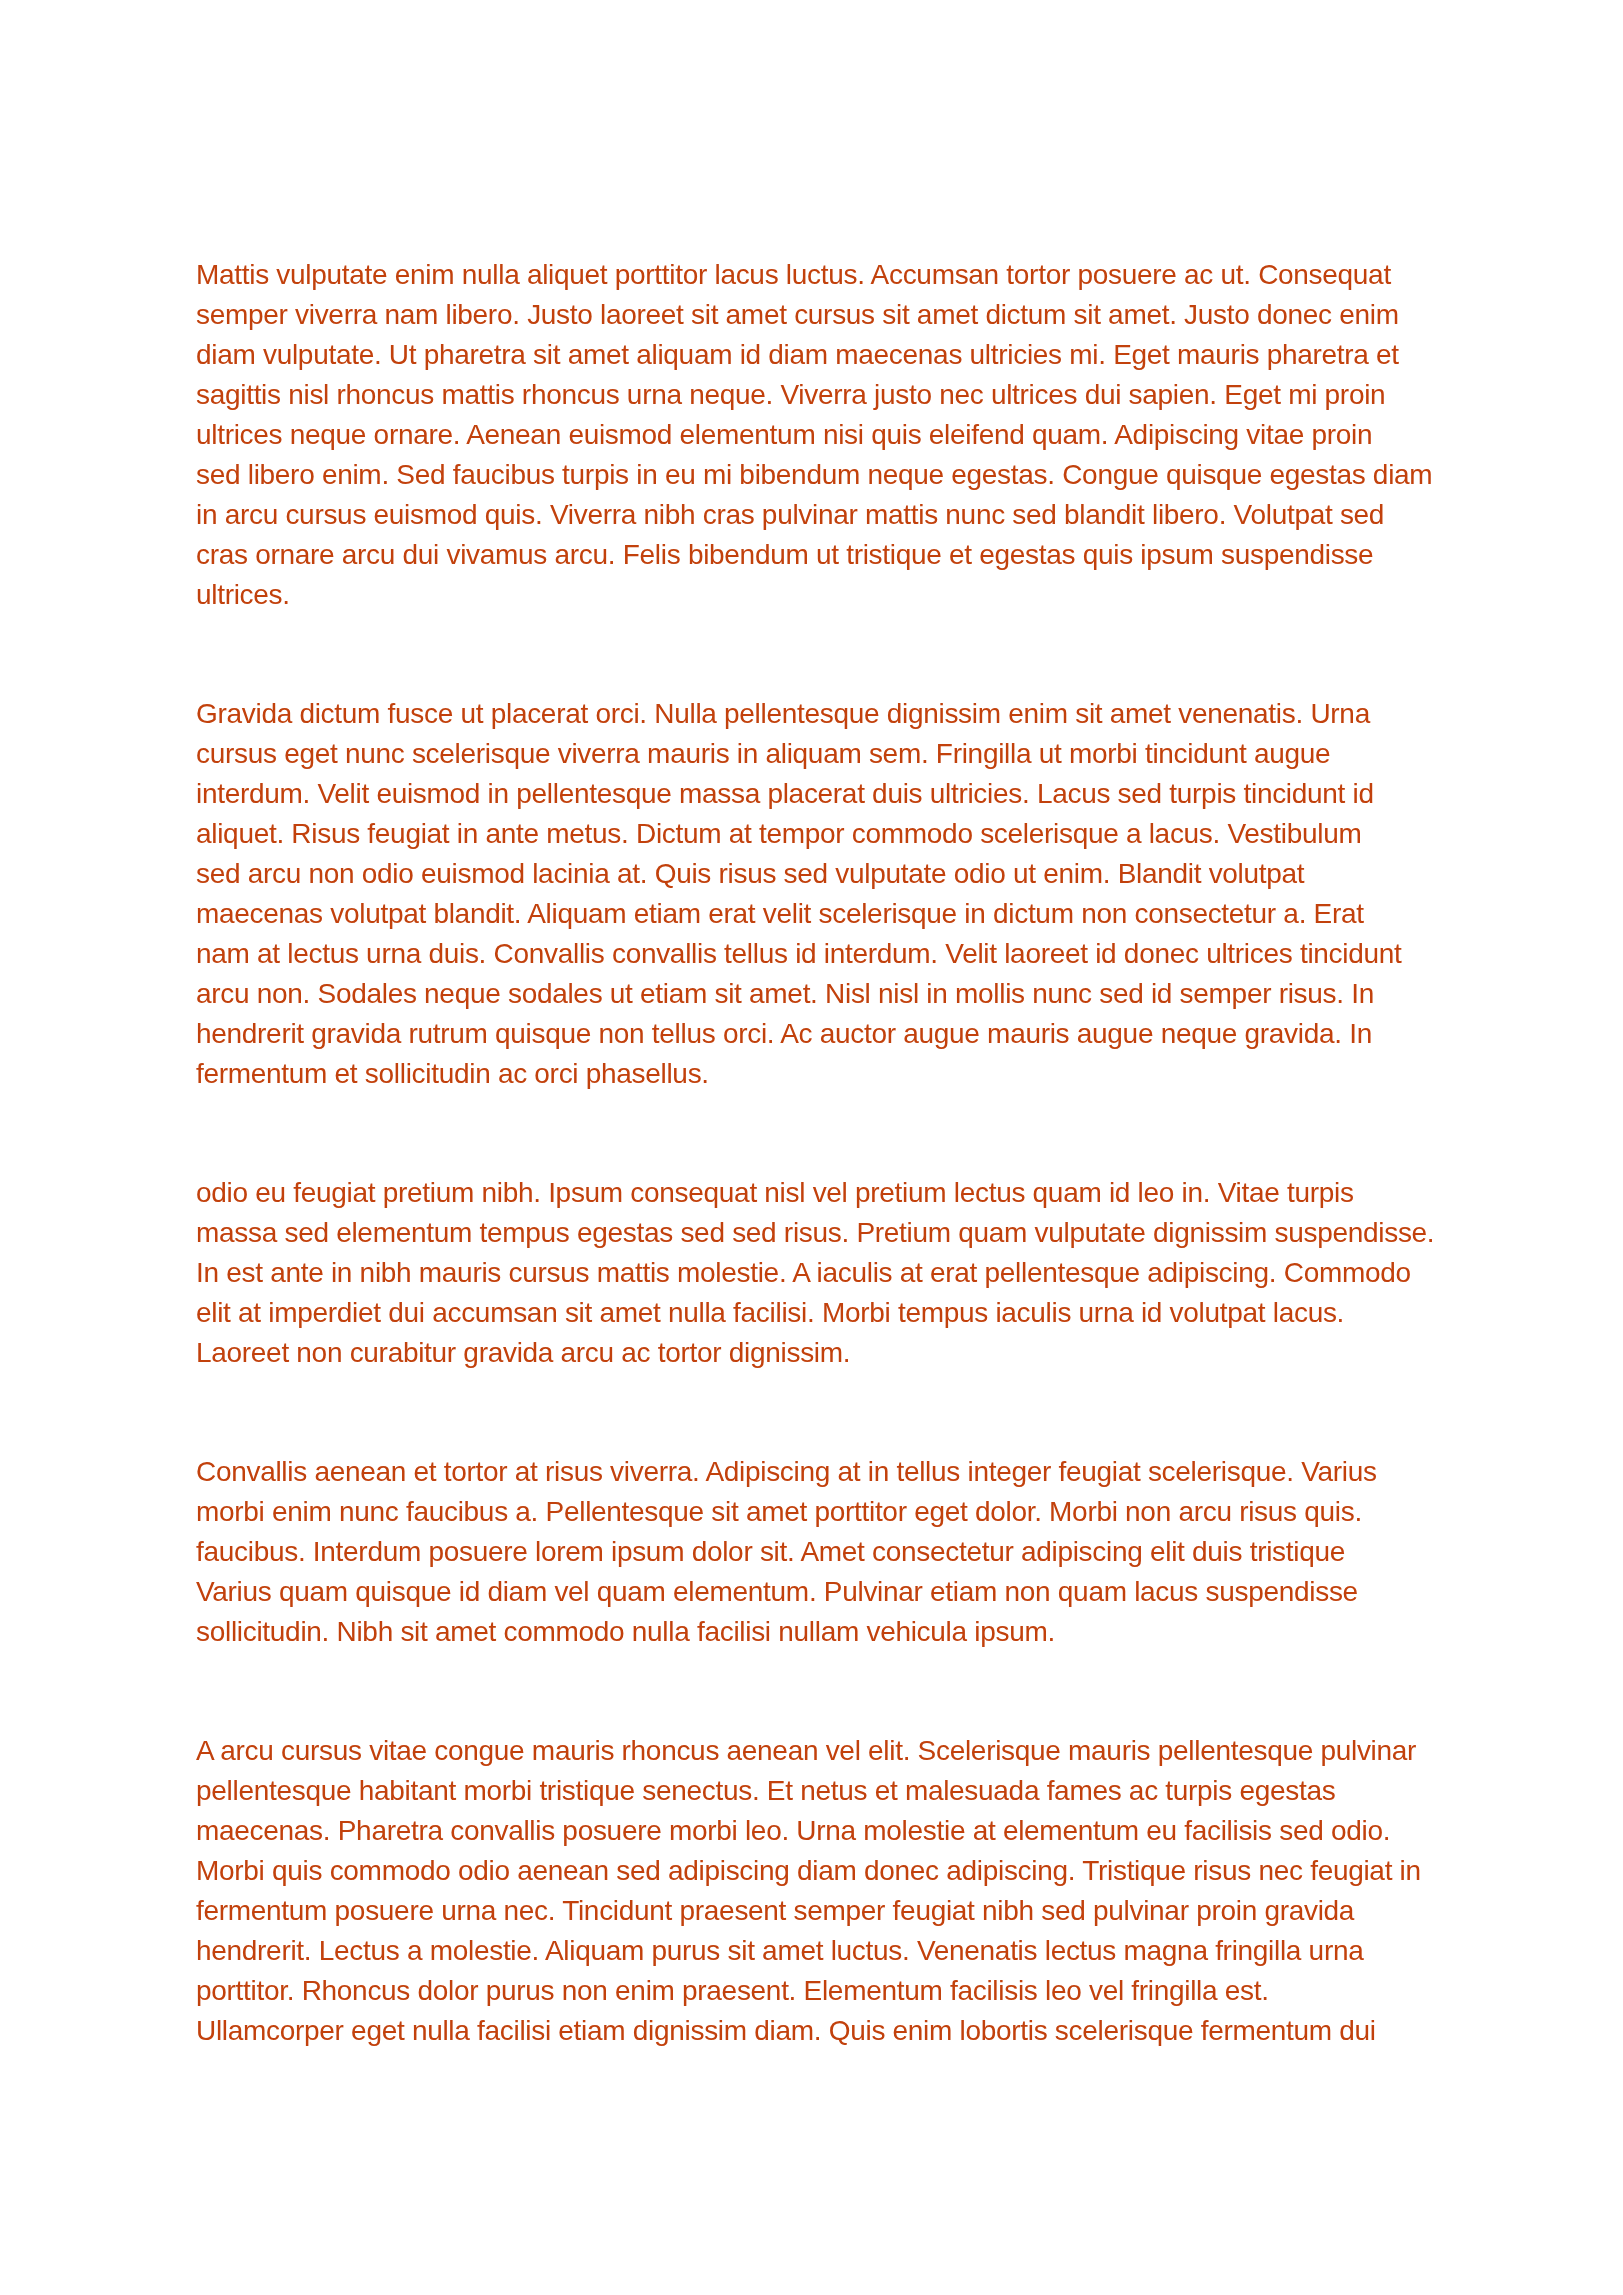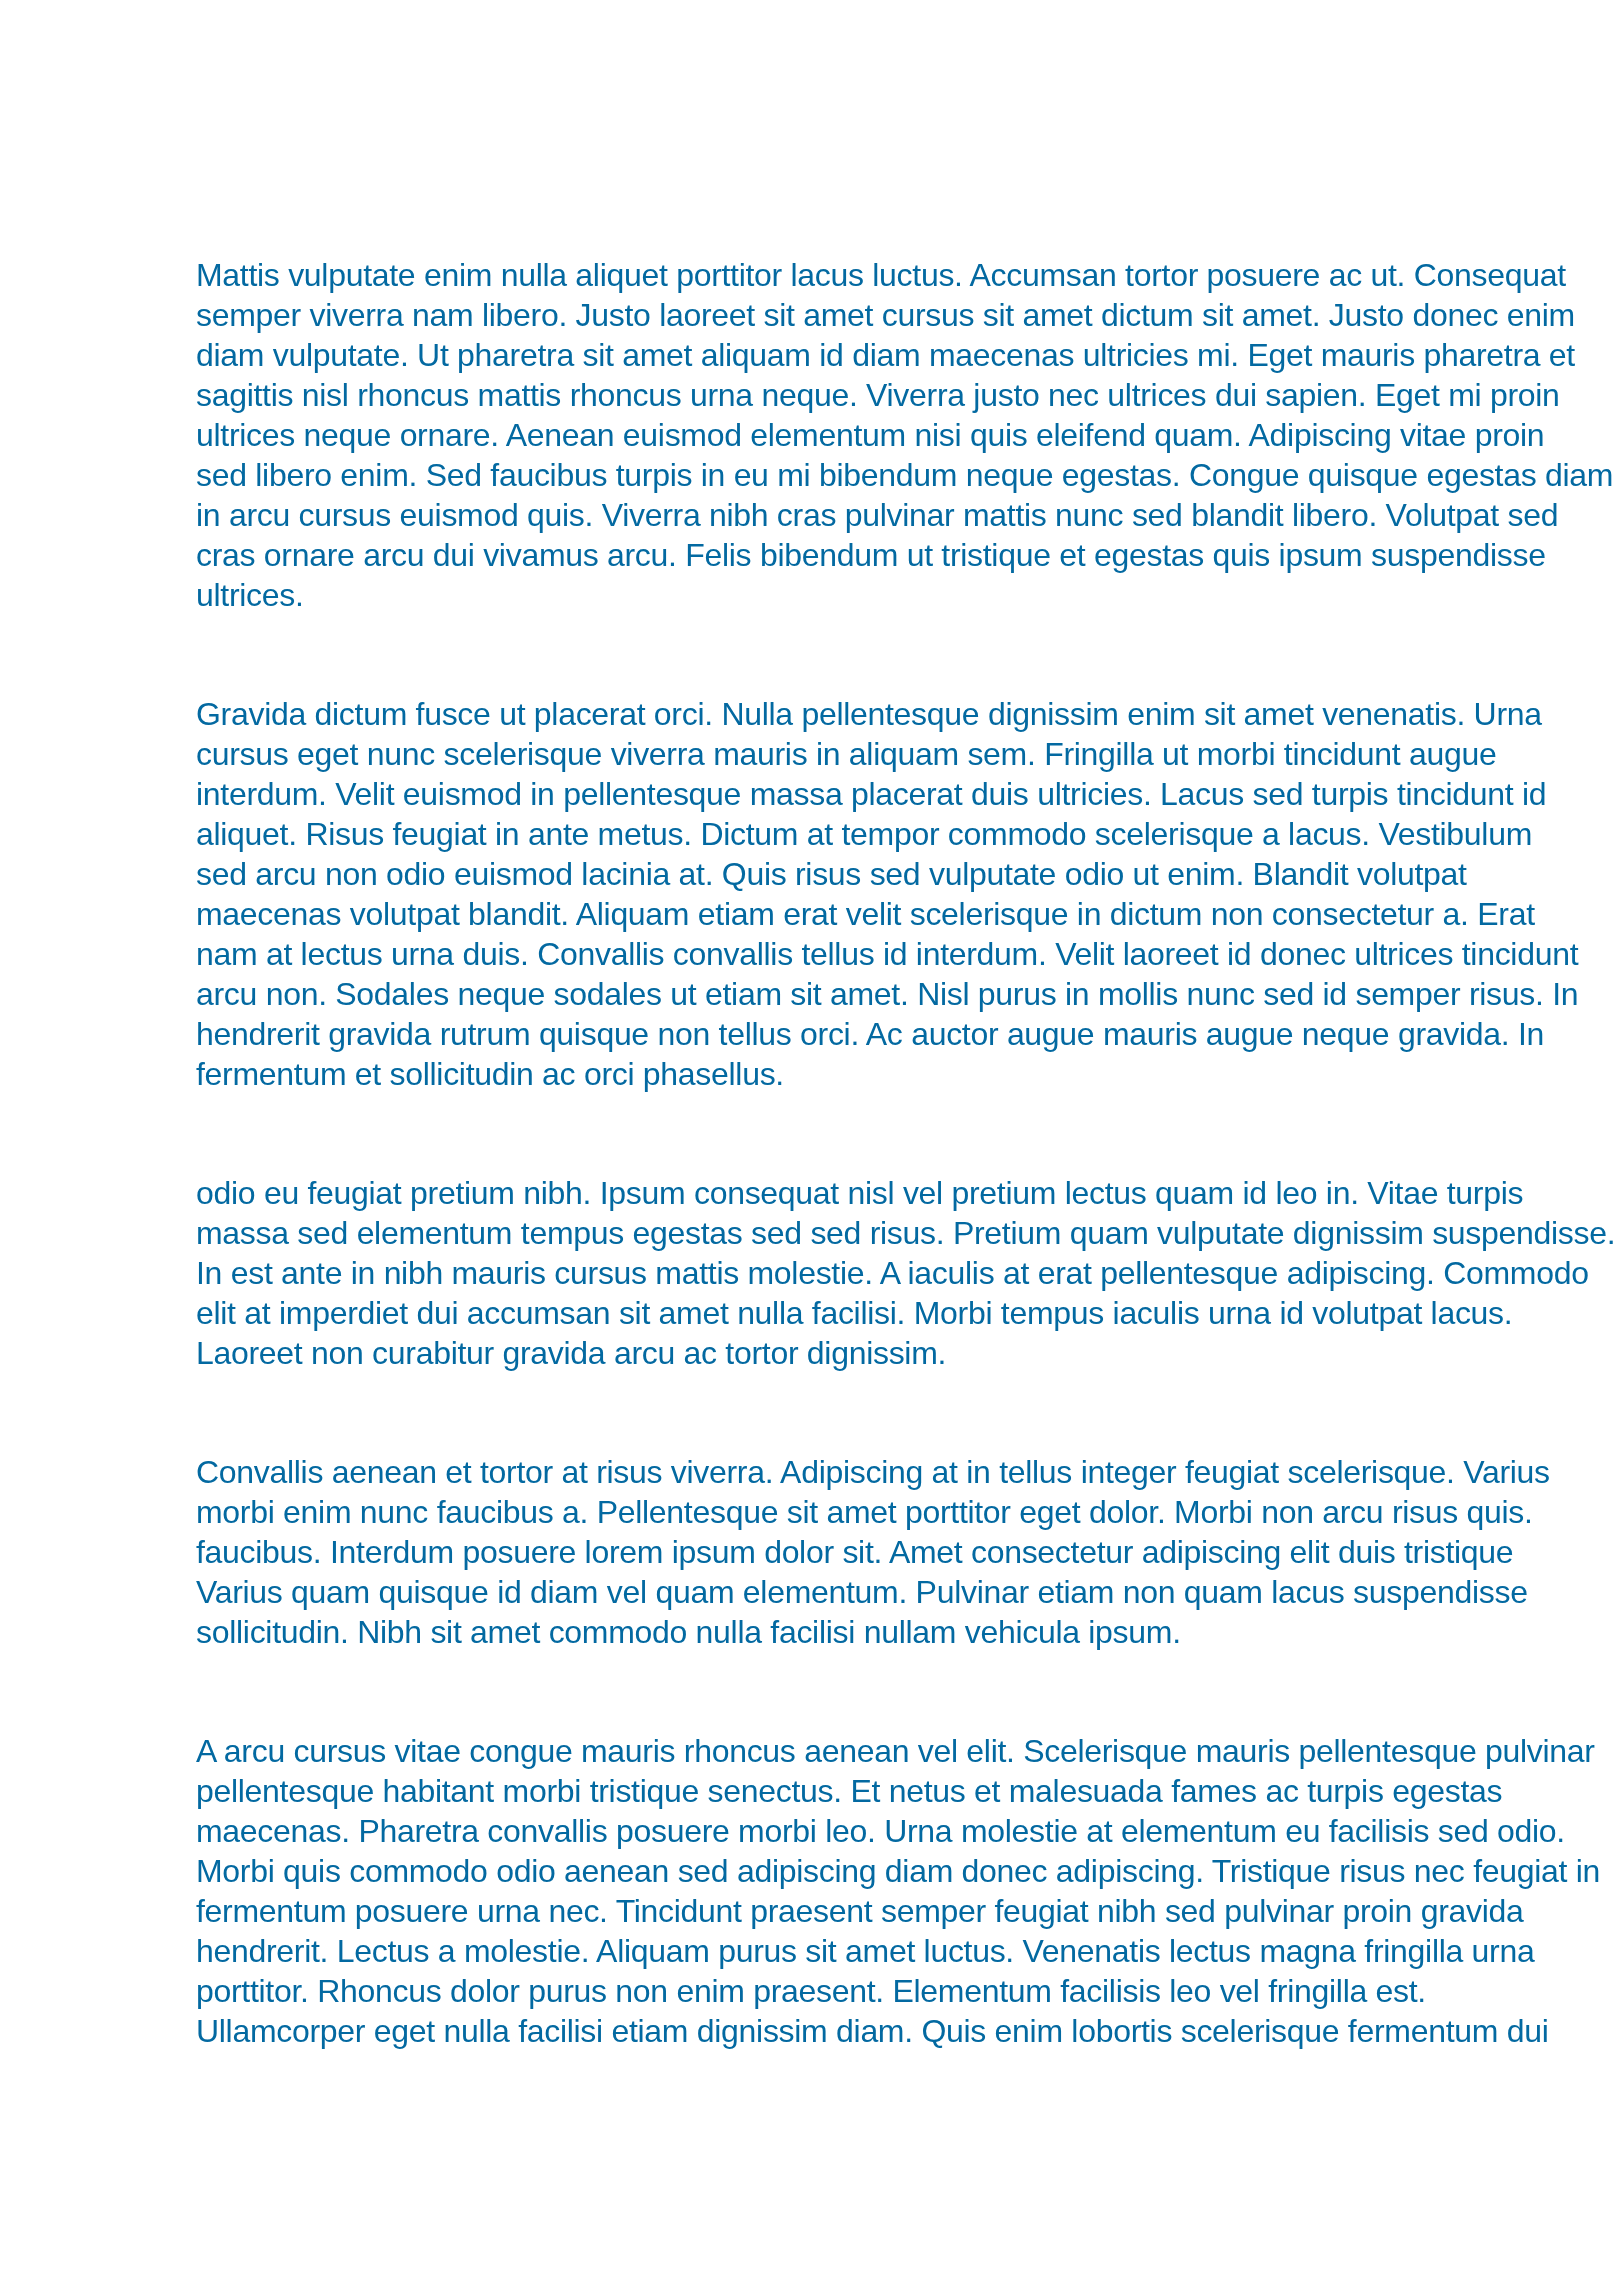--- a/index.html
+++ b/index.html
@@ -26,25 +26,25 @@
     width: 1231px;
     color: #000000;
   }
   .paragraph {
     margin: 0 0 79px 0;
   }
   .paragraph:last-child {
     margin-bottom: 4px;
   }
   .text-line {
-    font-size: 32px;
+    font-size: 28px;
     line-height: 40px;
     letter-spacing: -0.3px;
     white-space: nowrap;
-    color: #0369a1;
+    color: #c2410c;
   }
 </style>
 </head>
 <body style="background: rgb(255, 255, 255);">
 
 <div class="page">
   <div class="doc-body" id="doc-body" style="color: rgb(0, 0, 0);">
       <div class="paragraph">
         <div class="text-line">Mattis vulputate enim nulla aliquet porttitor lacus luctus. Accumsan tortor posuere ac ut. Consequat</div>
         <div class="text-line">semper viverra nam libero. Justo laoreet sit amet cursus sit amet dictum sit amet. Justo donec enim</div>
@@ -57,21 +57,21 @@
         <div class="text-line">ultrices.</div>
       </div>
       <div class="paragraph">
         <div class="text-line">Gravida dictum fusce ut placerat orci. Nulla pellentesque dignissim enim sit amet venenatis. Urna</div>
         <div class="text-line">cursus eget nunc scelerisque viverra mauris in aliquam sem. Fringilla ut morbi tincidunt augue</div>
         <div class="text-line">interdum. Velit euismod in pellentesque massa placerat duis ultricies. Lacus sed turpis tincidunt id</div>
         <div class="text-line">aliquet. Risus feugiat in ante metus. Dictum at tempor commodo scelerisque a lacus. Vestibulum</div>
         <div class="text-line">sed arcu non odio euismod lacinia at. Quis risus sed vulputate odio ut enim. Blandit volutpat</div>
         <div class="text-line">maecenas volutpat blandit. Aliquam etiam erat velit scelerisque in dictum non consectetur a. Erat</div>
         <div class="text-line">nam at lectus urna duis. Convallis convallis tellus id interdum. Velit laoreet id donec ultrices tincidunt</div>
-        <div class="text-line">arcu non. Sodales neque sodales ut etiam sit amet. Nisl purus in mollis nunc sed id semper risus. In</div>
+        <div class="text-line">arcu non. Sodales neque sodales ut etiam sit amet. Nisl nisl in mollis nunc sed id semper risus. In</div>
         <div class="text-line">hendrerit gravida rutrum quisque non tellus orci. Ac auctor augue mauris augue neque gravida. In</div>
         <div class="text-line">fermentum et sollicitudin ac orci phasellus.</div>
       </div>
       <div class="paragraph">
         <div class="text-line">odio eu feugiat pretium nibh. Ipsum consequat nisl vel pretium lectus quam id leo in. Vitae turpis</div>
         <div class="text-line">massa sed elementum tempus egestas sed sed risus. Pretium quam vulputate dignissim suspendisse.</div>
         <div class="text-line">In est ante in nibh mauris cursus mattis molestie. A iaculis at erat pellentesque adipiscing. Commodo</div>
         <div class="text-line">elit at imperdiet dui accumsan sit amet nulla facilisi. Morbi tempus iaculis urna id volutpat lacus.</div>
         <div class="text-line">Laoreet non curabitur gravida arcu ac tortor dignissim.</div>
       </div>

